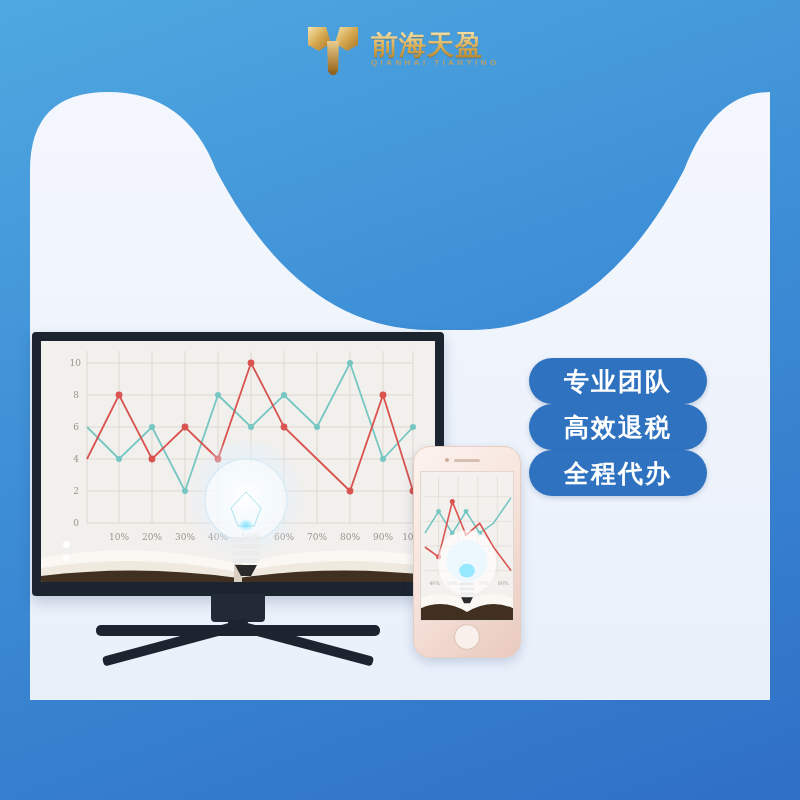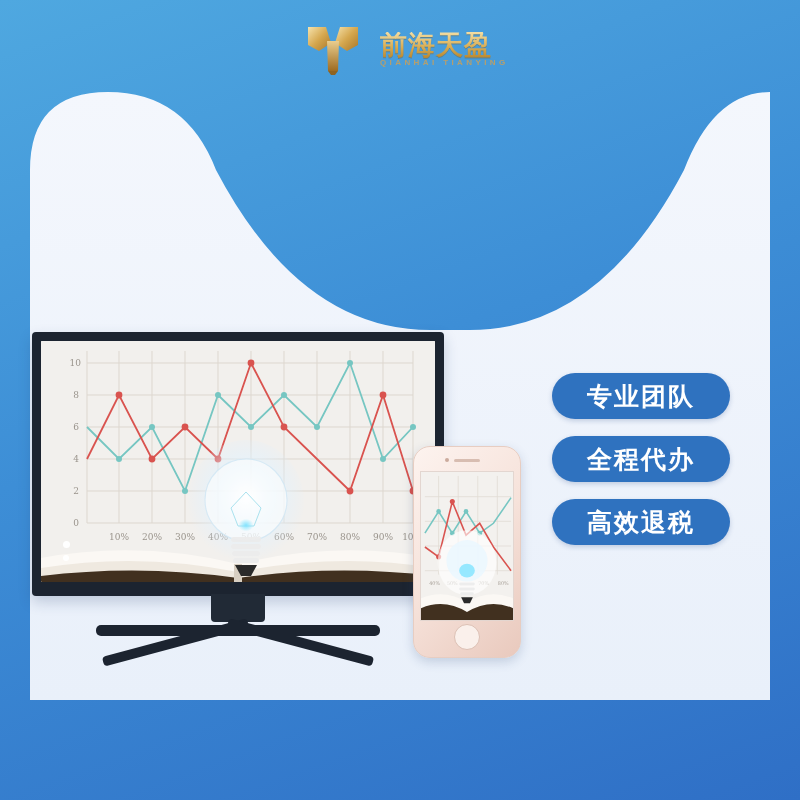--- a/index.html
+++ b/index.html
@@ -15,21 +15,21 @@
   
   .wave-panel{
     position:absolute;left:0;top:0;width:800px;height:700px;
     overflow:hidden;pointer-events:none;
   }
   .wave-panel svg{display:block;width:800px;height:700px;}
 
   
   .logo{
     position:absolute;left:305px;top:18px;width:220px;height:62px;
-    display:flex;align-items:center;gap:19px;
+    display:flex;align-items:center;gap:10px;
   }
   .logo-mark{position:relative;width:56px;height:56px;flex:0 0 56px;}
   .logo-mark svg{display:block;}
   .logo-text{display:flex;flex-direction:column;justify-content:center;line-height:1;}
   .logo-cn{
     font-size:27px;font-weight:bold;letter-spacing:1px;
     background:linear-gradient(180deg,#f3dea4 0%,#d9ad54 55%,#b4842f 100%);
     -webkit-background-clip:text;background-clip:text;color:transparent;
     filter:drop-shadow(0 1px 0 rgba(120,80,20,.35));
   }
@@ -41,21 +41,21 @@
   
   .headline{
     position:absolute;left:96px;top:158px;
     font-size:116px;line-height:1;font-weight:bold;
     color:#3a6fb0;letter-spacing:6px;
     font-family:"DejaVu Sans","Liberation Sans",sans-serif;
     text-shadow:0 2px 0 rgba(255,255,255,.5);
   }
 
   
-  .pills{position:absolute;left:552px;top:358px;display:flex;flex-direction:column;gap:17px;margin-top:15px;}
+  .pills{position:absolute;left:529px;top:358px;display:flex;flex-direction:column;}
   .pill{
     width:178px;height:46px;border-radius:23px;
     background:#2f72bf;color:#ffffff;
     display:flex;align-items:center;justify-content:center;
     font-size:25px;font-weight:bold;letter-spacing:2px;
     font-family:"DejaVu Sans","Liberation Sans",sans-serif;
     box-shadow:0 2px 5px rgba(30,70,130,.22);
   }
 
   
@@ -334,18 +334,18 @@
           <rect x="40" y="122" width="14" height="3" rx="1.5"></rect>
         </g>
         <path d="M41,127 L53,127 L50,133 L44,133 Z" fill="#2a2a2a"></path>
       </svg>
     </div>
     <div class="phone-home"></div>
   </div>
 
   <div class="pills">
     <div class="pill">专业团队</div>
+    <div class="pill">高效退税</div>
     <div class="pill">全程代办</div>
-    <div class="pill">高效退税</div>
   </div>
 
 
 </div>
 
 </body></html>

